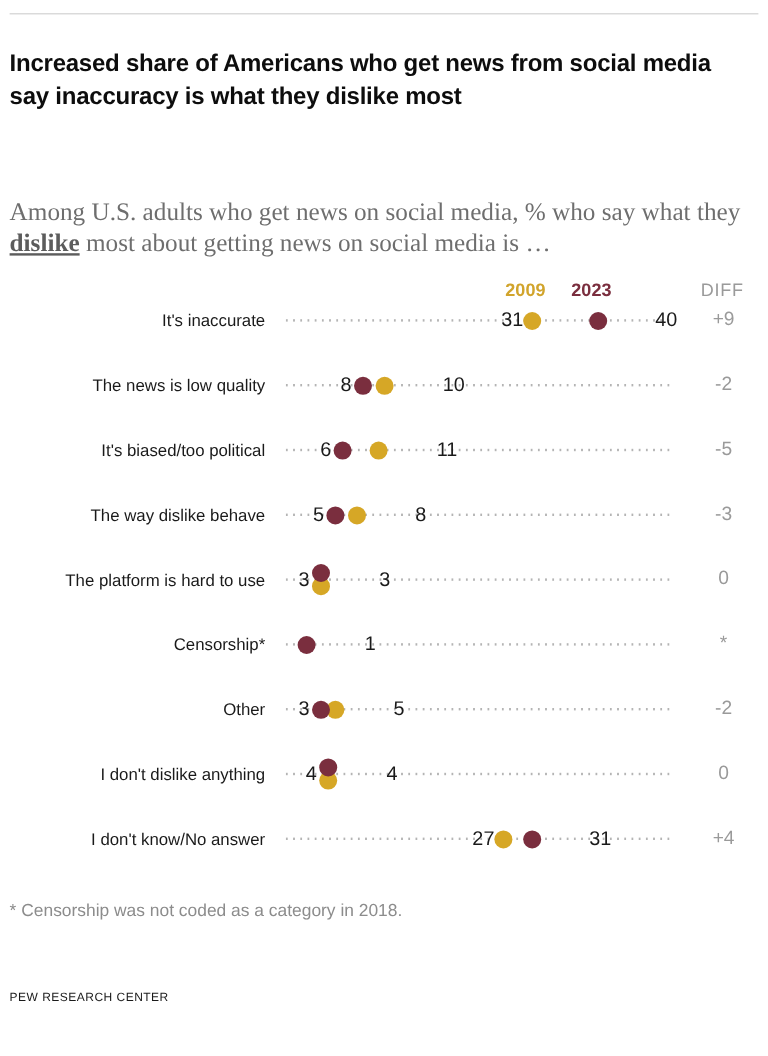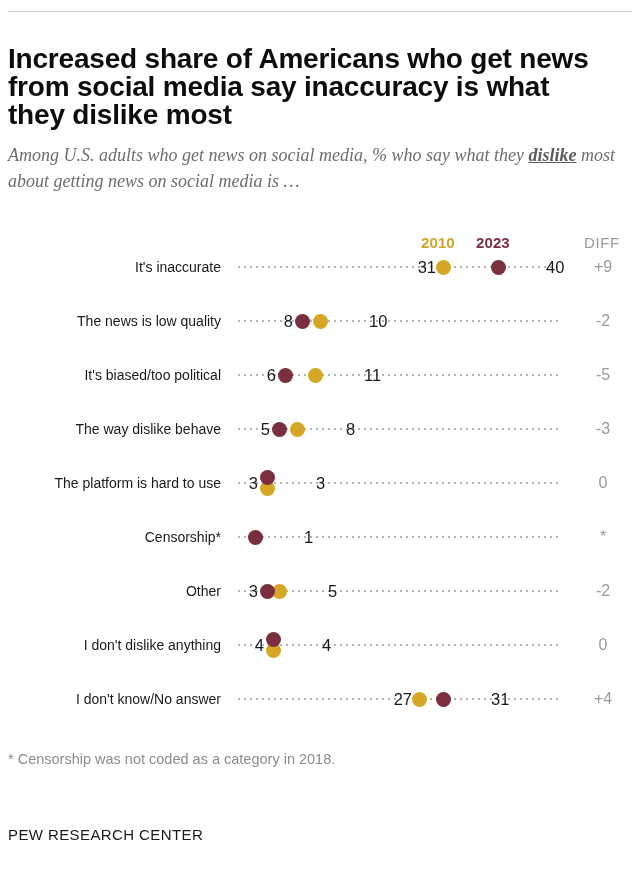--- a/index.html
+++ b/index.html
@@ -31,36 +31,35 @@
     background: #d2d2d2;
   }
   .rule.top { top: 11px; }
 
   
   #title {
     position: absolute;
     left: 8px;
     top: 26px;
     width: 600px;
-    font-size: 28px;
+    font-size: 20px;
     font-weight: bold;
     line-height: 28px;
     letter-spacing: -0.2px;
     color: #0d0d0d;
   }
 
   
   #subtitle {
     position: absolute;
     left: 8px;
-    top: 124px;
+    top: 142px;
     width: 632px;
     font-family: "Liberation Serif", serif;
-    font-style: italic;
-    font-size: 18px;
+    font-size: 21px;
     line-height: 26px;
     color: #6e6e6e;
   }
   #subtitle .emph {
     font-weight: bold;
     text-decoration: underline;
     color: #5c5c5c;
   }
 
   
@@ -169,38 +168,38 @@
     width: 620px;
     font-size: 14.5px;
     line-height: 23.5px;
     color: #8c8c8c;
   }
   #notes div { white-space: nowrap; }
   #brand {
     position: absolute;
     left: 8px;
     top: 826px;
-    font-size: 15px;
+    font-size: 10px;
     letter-spacing: 0.4px;
     color: #1a1a1a;
   }
 </style>
 </head>
 <body>
 
 <div id="page">
 
   <div class="rule top"></div>
 
   <h1 id="title">Increased share of Americans who get news from social media say inaccuracy is what they dislike most</h1>
 
   <p id="subtitle"><span>Among U.S. adults who get news on social media, % who say what they </span><span class="emph">dislike</span><span> most about getting news on social media is …</span></p>
 
   <div id="legend">
-    <span class="legend-item" id="legend-2018">2010</span>
+    <span class="legend-item" id="legend-2018">2009</span>
     <span class="legend-item" id="legend-2023">2023</span>
     <span class="legend-item" id="legend-diff">DIFF</span>
   </div>
 
   <div id="rows">
       <div class="row">
         <div class="row-label">It's inaccurate</div>
         <div class="track">
           <div class="dotline"></div>
           <div class="dot y2018" style="left: 207px;"></div>

